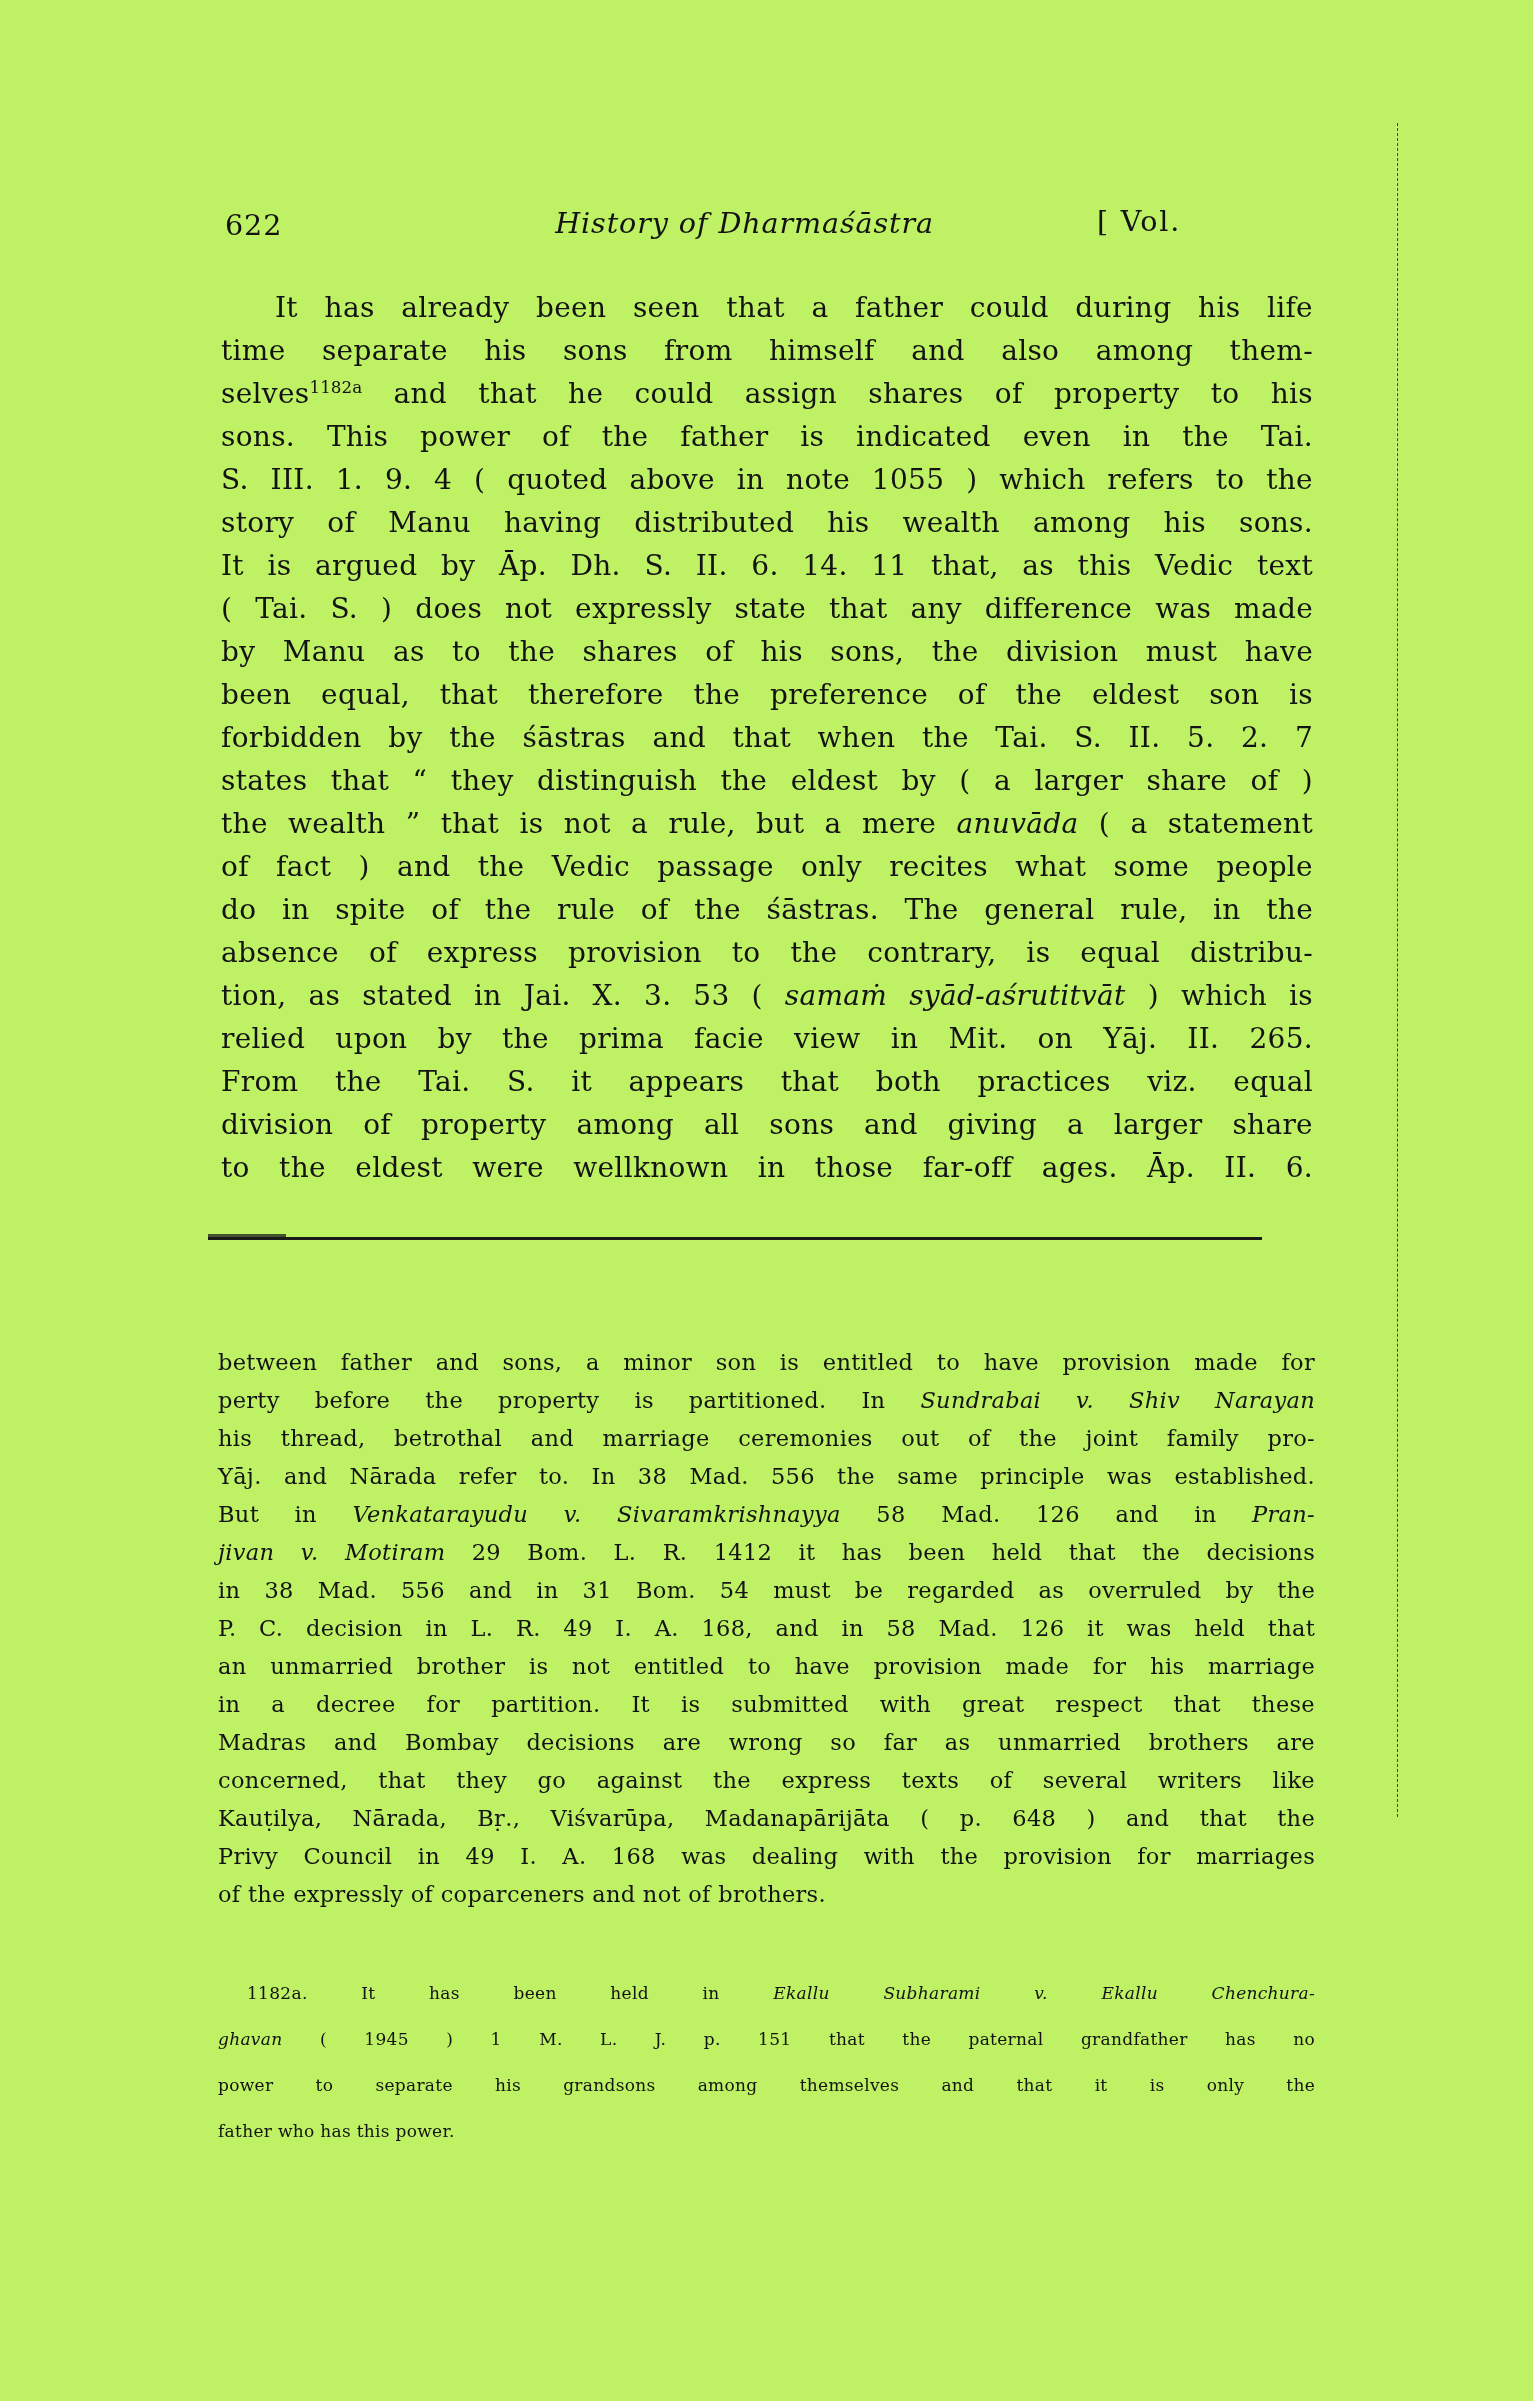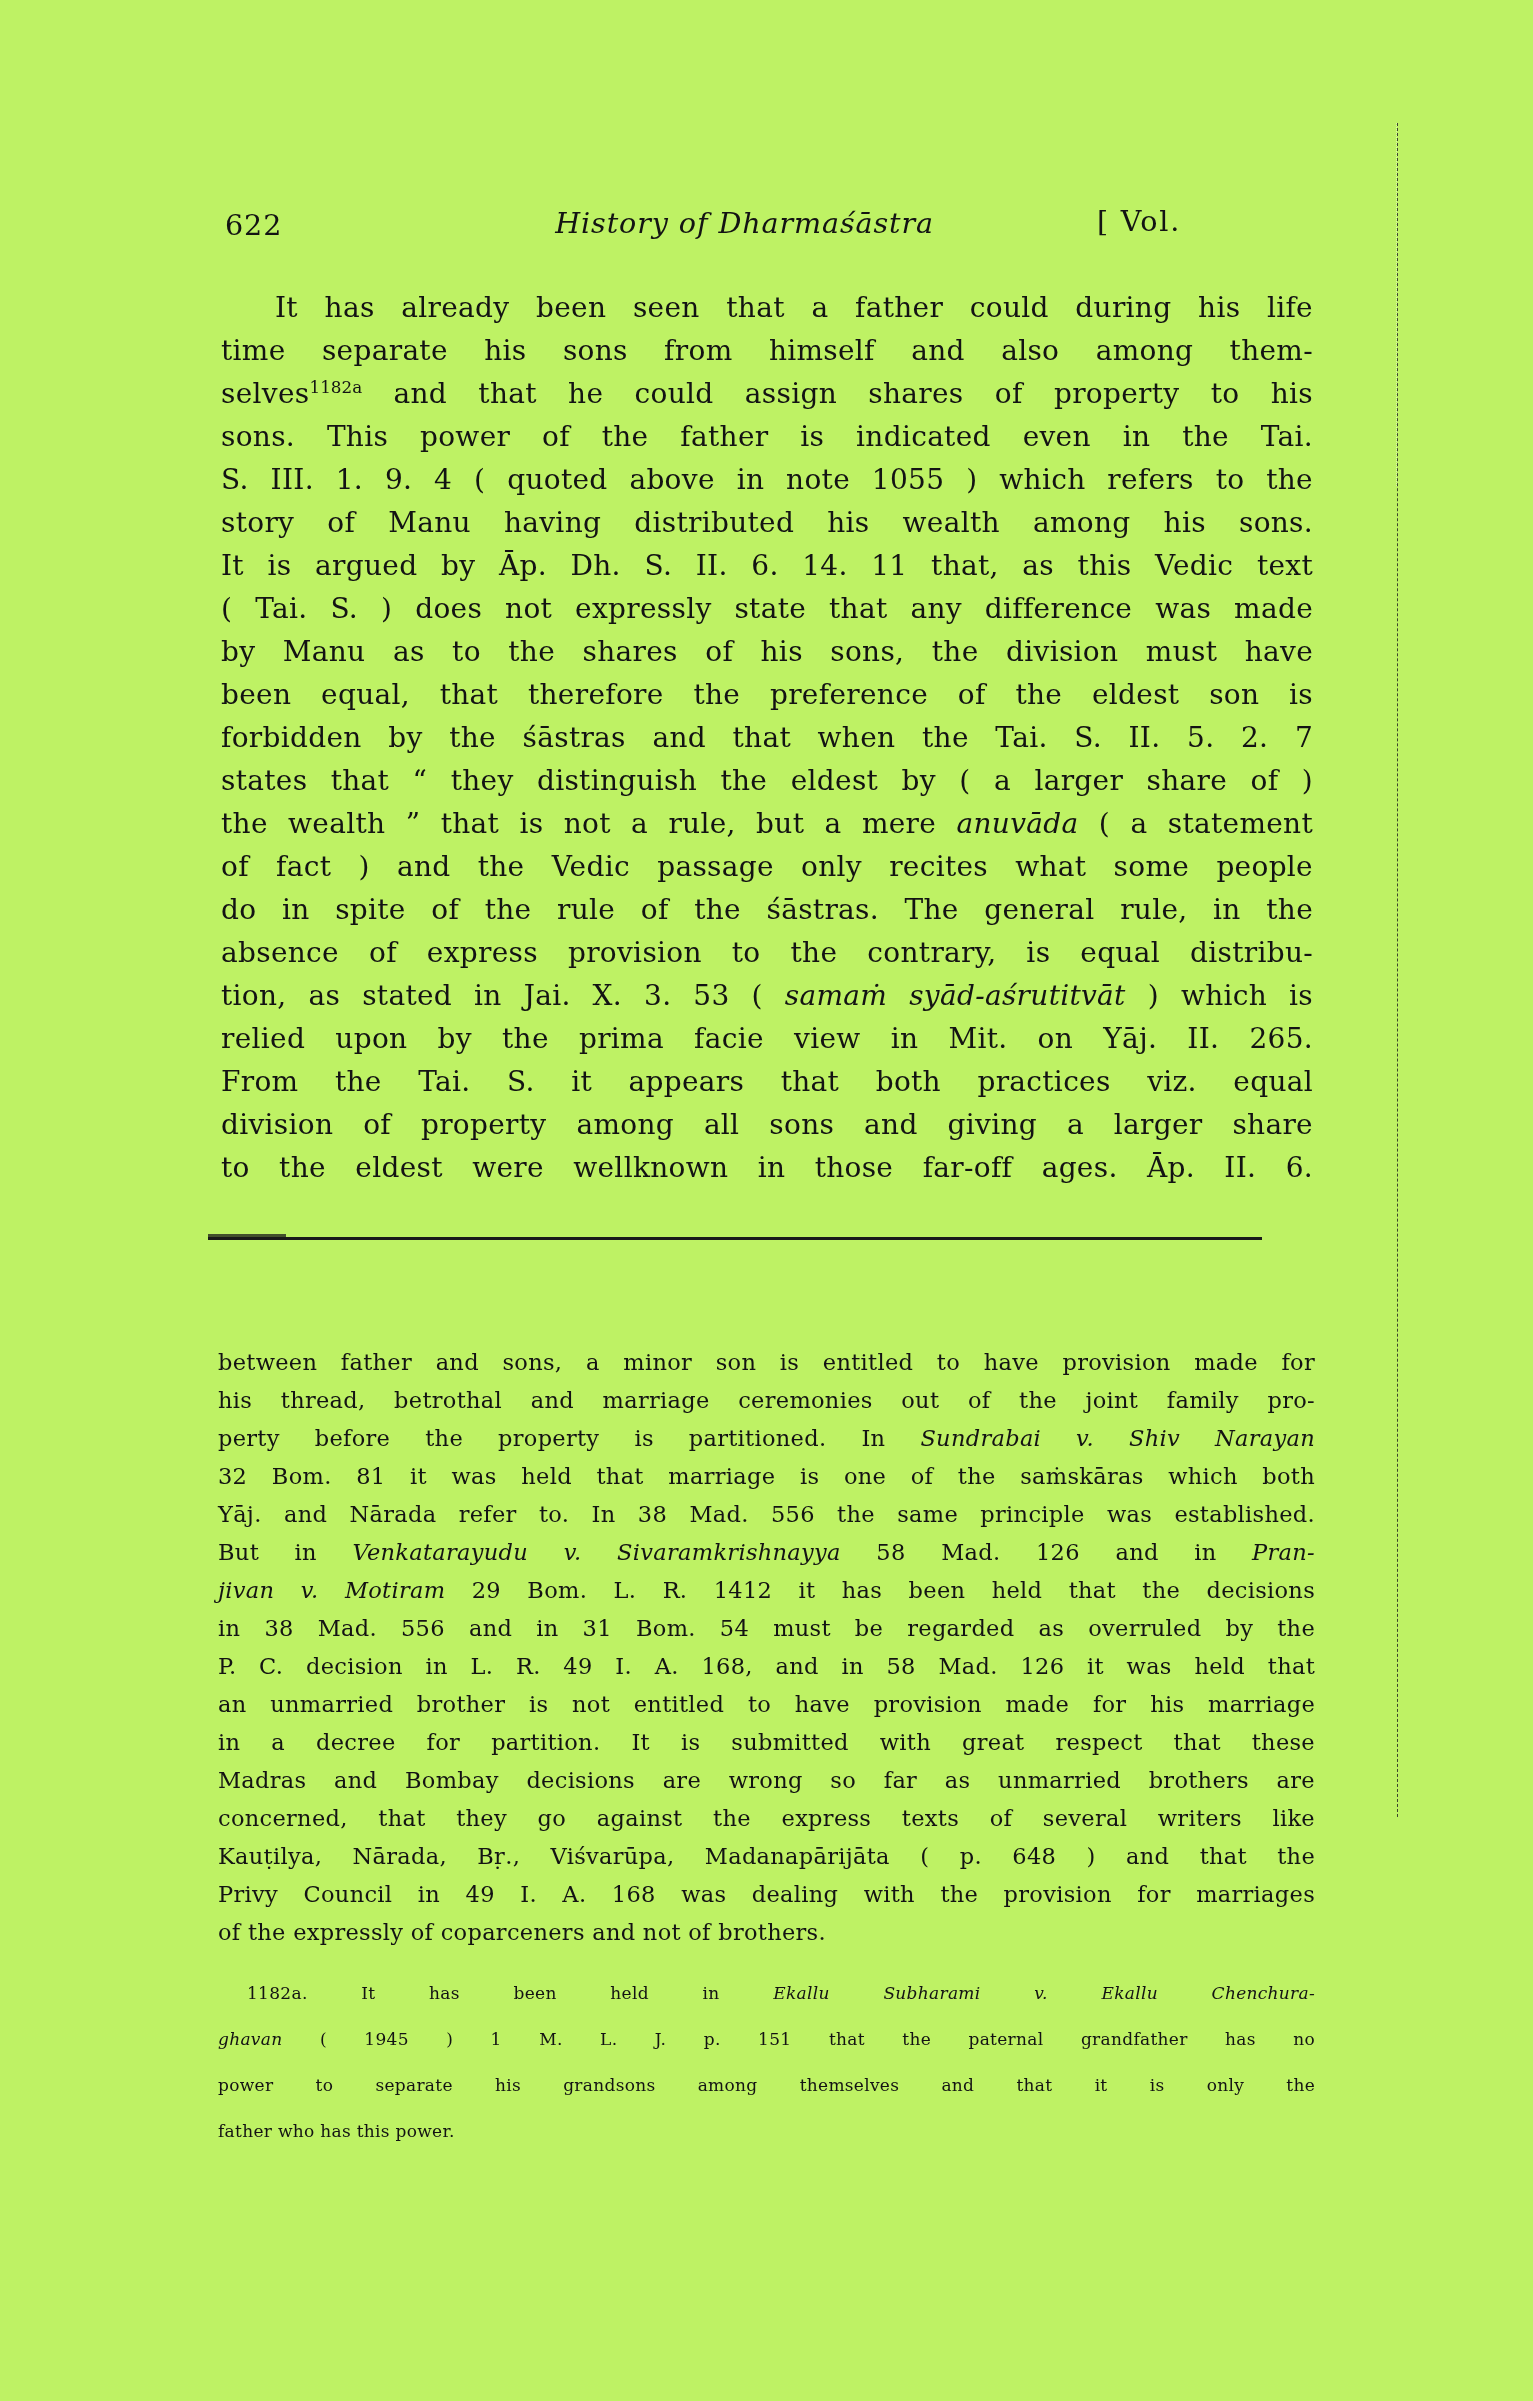--- a/index.html
+++ b/index.html
@@ -106,23 +106,22 @@
       <div class="line"><span>From the Tai. S. it appears that both practices viz. equal</span></div>
       <div class="line"><span>division of property among all sons and giving a larger share</span></div>
       <div class="line"><span>to the eldest were wellknown in those far-off ages.  Āp. II. 6.</span></div>
     </div>
 
   <div class="rule"></div>
 
 
   <div class="foot-para">
       <div class="line"><span>between father and sons, a minor son is entitled to have provision made for</span></div>
+      <div class="line"><span>perty before the property is partitioned.  In </span><span class="it">Sundrabai v. Shiv Narayan</span></div>
       <div class="line"><span>his thread, betrothal and marriage ceremonies out of the joint family pro-</span></div>
-      <div class="line"><span>perty before the property is partitioned.  In </span><span class="it">Sundrabai v. Shiv Narayan</span></div>
-      <div class="line"><span>32 Bom. 81 it was held that marriage is one of the saṁskāras which both</span></div>
       <div class="line"><span>Yāj. and Nārada refer to.  In 38 Mad. 556 the same principle was established.</span></div>
       <div class="line"><span>But in </span><span class="it">Venkatarayudu v. Sivaramkrishnayya</span><span> 58 Mad. 126 and in </span><span class="it">Pran-</span></div>
       <div class="line"><span class="it">jivan v. Motiram</span><span> 29 Bom. L. R. 1412 it has been held that the decisions</span></div>
       <div class="line"><span>in 38 Mad. 556 and in 31 Bom. 54 must be regarded as overruled by the</span></div>
       <div class="line"><span>P. C. decision in L. R. 49 I. A. 168, and in 58 Mad. 126 it was held that</span></div>
       <div class="line"><span>an unmarried brother is not entitled to have provision made for his marriage</span></div>
       <div class="line"><span>in a decree for partition.  It is submitted with great respect that these</span></div>
       <div class="line"><span>Madras and Bombay decisions are wrong so far as unmarried brothers are</span></div>
       <div class="line"><span>concerned, that they go against the express texts of several writers like</span></div>
       <div class="line"><span>Kauṭilya, Nārada, Bṛ., Viśvarūpa, Madanapārijāta ( p. 648 ) and that the</span></div>

